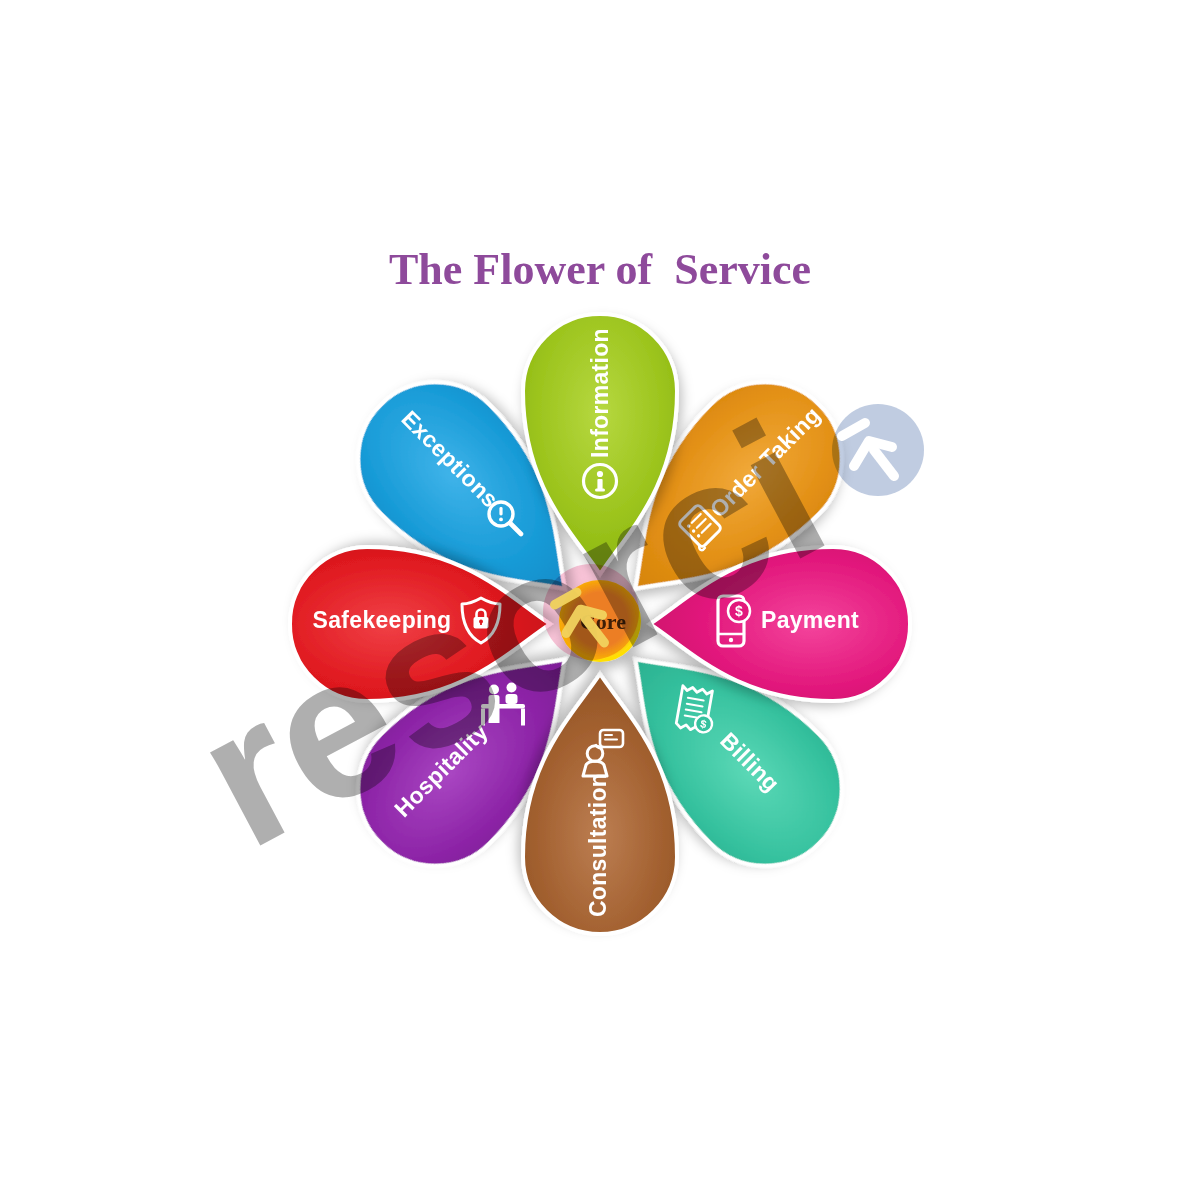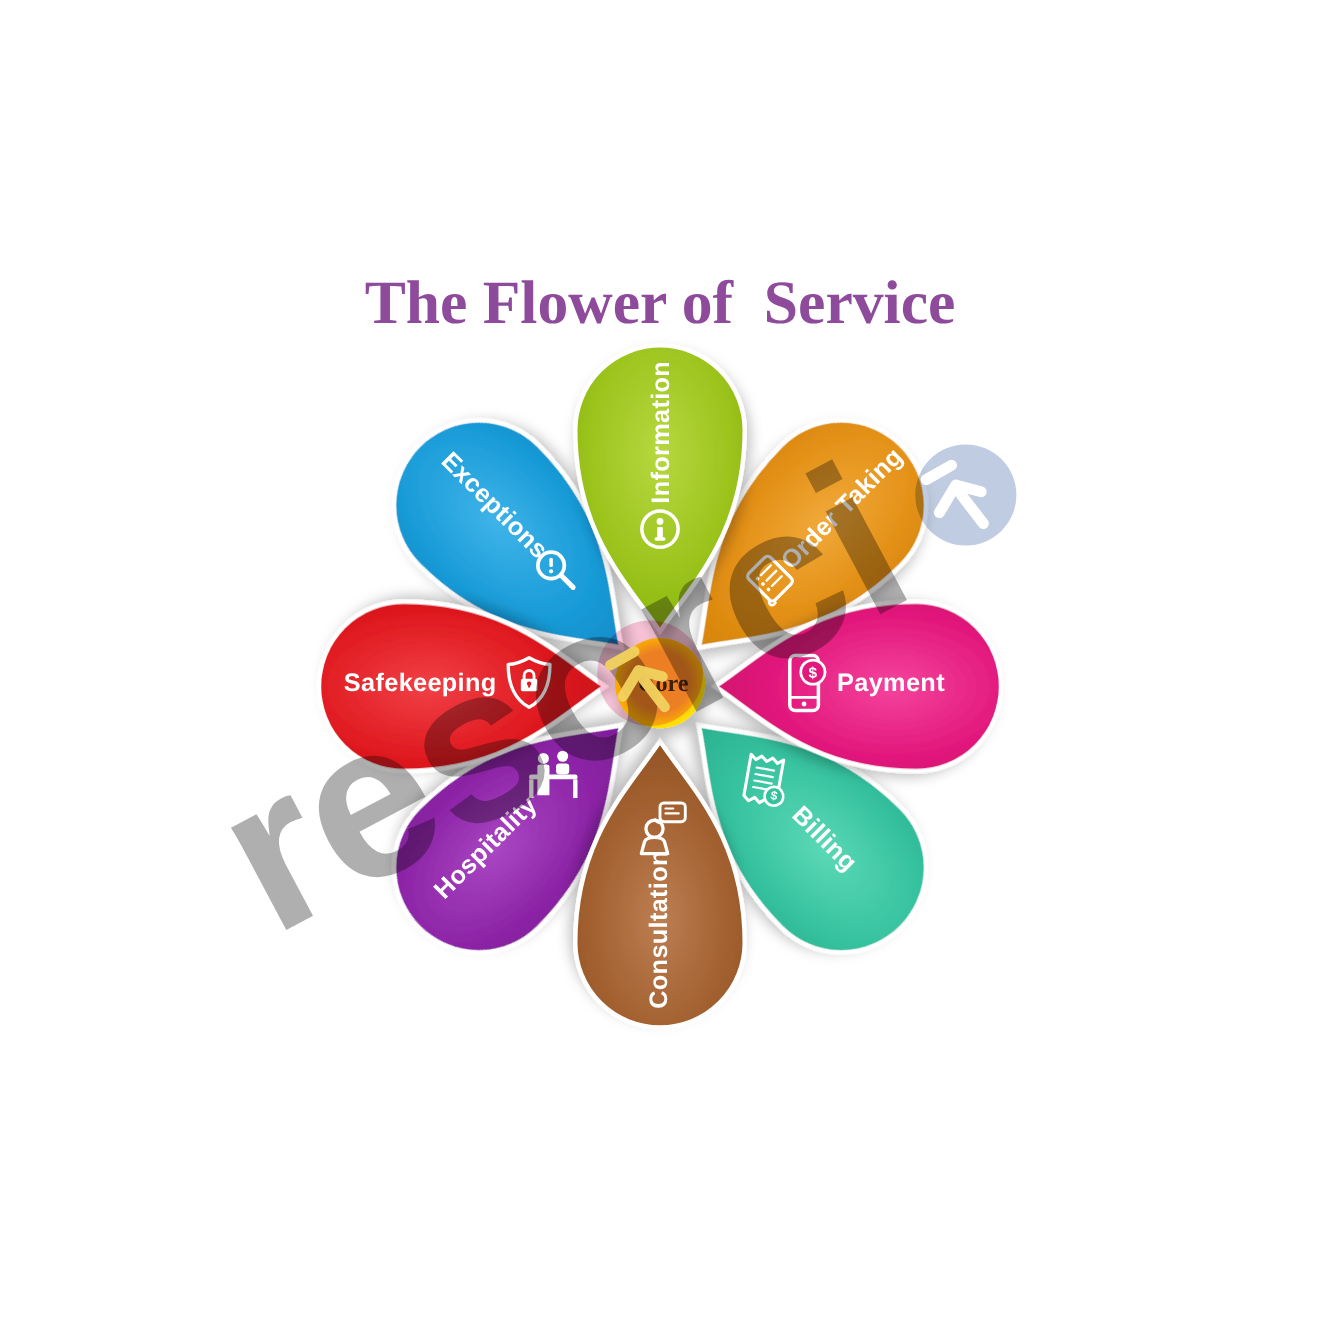--- a/index.html
+++ b/index.html
@@ -1,19 +1,19 @@
 <!DOCTYPE html>
 <html><head>
 <meta charset="utf-8">
 <style>
   html,body{margin:0;padding:0;background:#ffffff;}
   .stage{position:relative;width:1200px;height:1200px;background:#ffffff;overflow:hidden;
          font-family:"Liberation Sans",sans-serif;}
   .title{position:absolute;top:244px;left:0;width:1200px;margin:0;text-align:center;
-         font-family:"Liberation Serif",serif;font-weight:bold;font-size:56px;
+         font-family:"Liberation Serif",serif;font-weight:bold;font-size:44px;
          color:#8e4a9b;white-space:pre;letter-spacing:0px;}
   svg.flower{position:absolute;left:0;top:0;}
   .petal-label{font-family:"Liberation Sans",sans-serif;font-weight:bold;font-size:23px;
                fill:#ffffff;letter-spacing:.3px;}
   .core-label{font-family:"Liberation Serif",serif;font-weight:bold;font-size:22px;}
   .icon-stroke{fill:none;stroke:#ffffff;stroke-linecap:round;stroke-linejoin:round;}
   .icon-fill{fill:#ffffff;stroke:none;}
   .glyph{font-family:"Liberation Sans",sans-serif;font-weight:bold;fill:#ffffff;}
   .wm-text{font-family:"Liberation Sans",sans-serif;font-weight:bold;font-size:200px;
            fill-opacity:.8;mix-blend-mode:multiply;}

